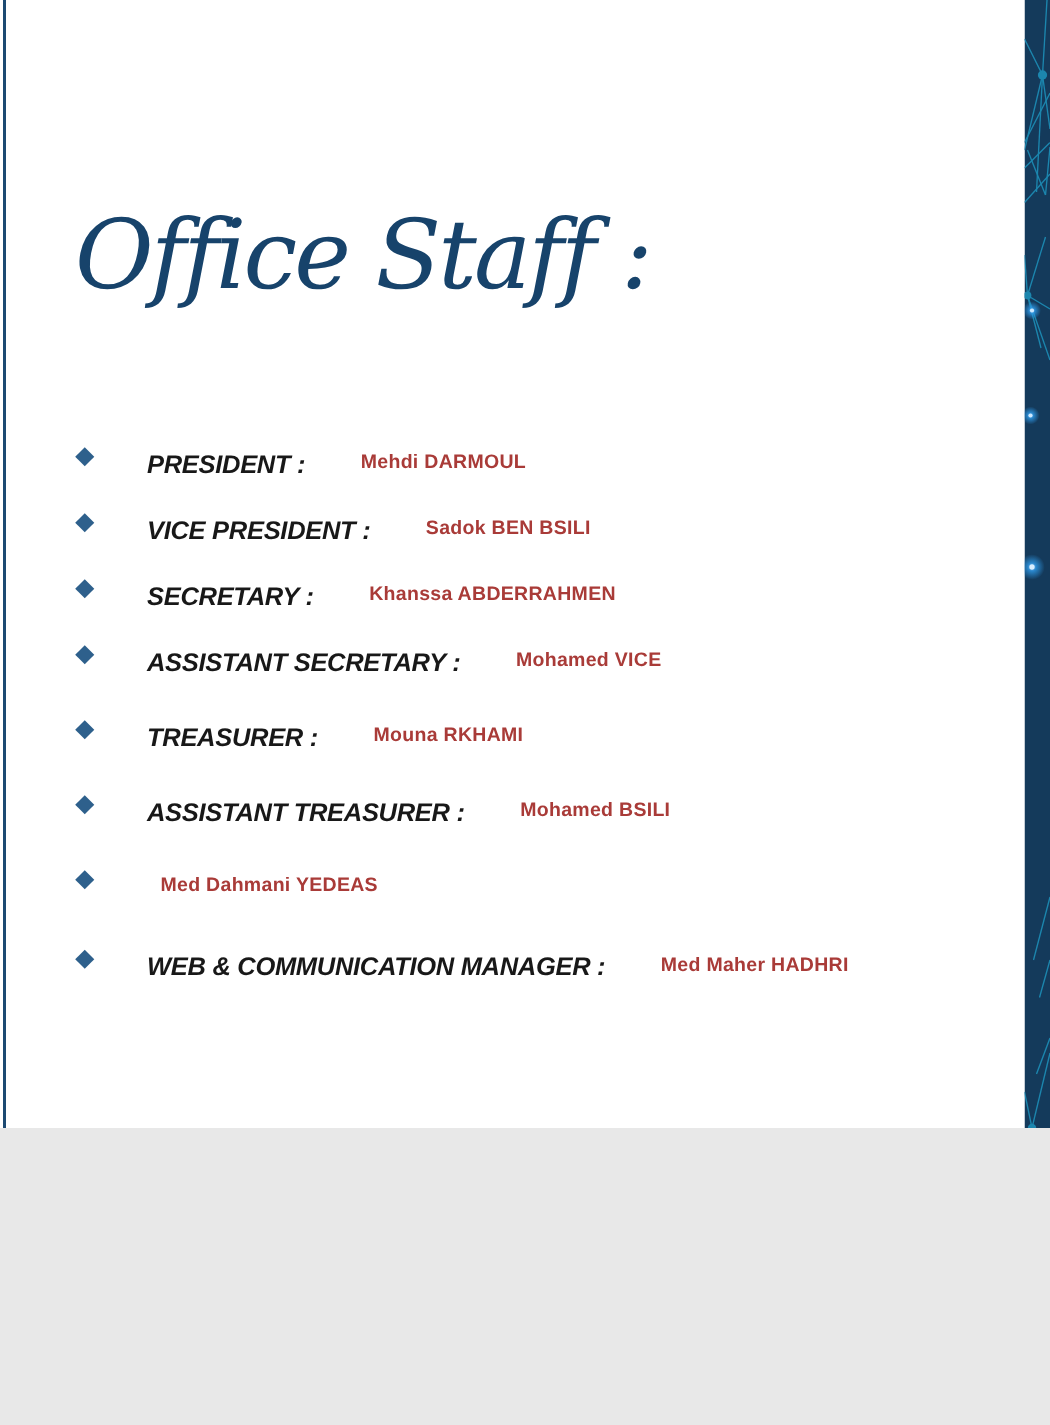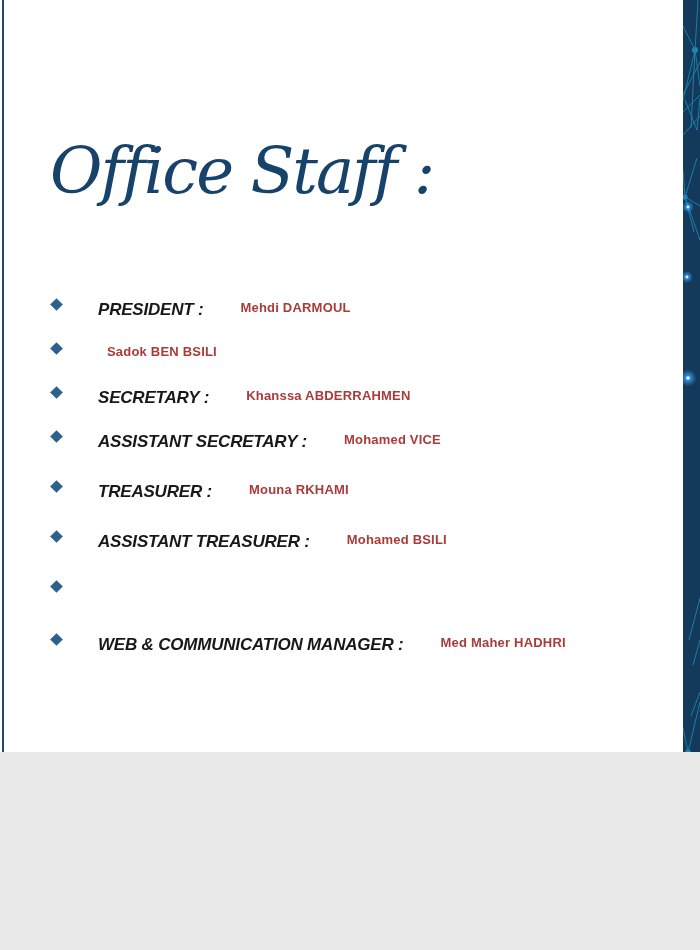--- a/index.html
+++ b/index.html
@@ -66,20 +66,21 @@
 
   <div class="staff-list" id="staff-list">
   <div class="row">
     <span class="bullet"></span>
     <span class="label">PRESIDENT :</span>
     <span class="name">Mehdi DARMOUL</span>
   </div>
 
   <div class="row">
     <span class="bullet"></span>
+    <span class="label">VICE PRESIDENT :</span>
     <span class="name">Sadok BEN BSILI</span>
   </div>
 
   <div class="row">
     <span class="bullet"></span>
     <span class="label">SECRETARY :</span>
     <span class="name">Khanssa ABDERRAHMEN</span>
   </div>
 
   <div class="row">
@@ -95,20 +96,21 @@
   </div>
 
   <div class="row">
     <span class="bullet"></span>
     <span class="label">ASSISTANT TREASURER :</span>
     <span class="name">Mohamed BSILI</span>
   </div>
 
   <div class="row">
     <span class="bullet"></span>
+    <span class="name">Med Dahmani YEDEAS</span>
   </div>
 
   <div class="row">
     <span class="bullet"></span>
     <span class="label">WEB &amp; COMMUNICATION MANAGER :</span>
     <span class="name">Med Maher HADHRI</span>
   </div>
 </div>
 
   <svg class="strip" width="17" height="950" viewBox="0 0 17 950" xmlns="http://www.w3.org/2000/svg">

